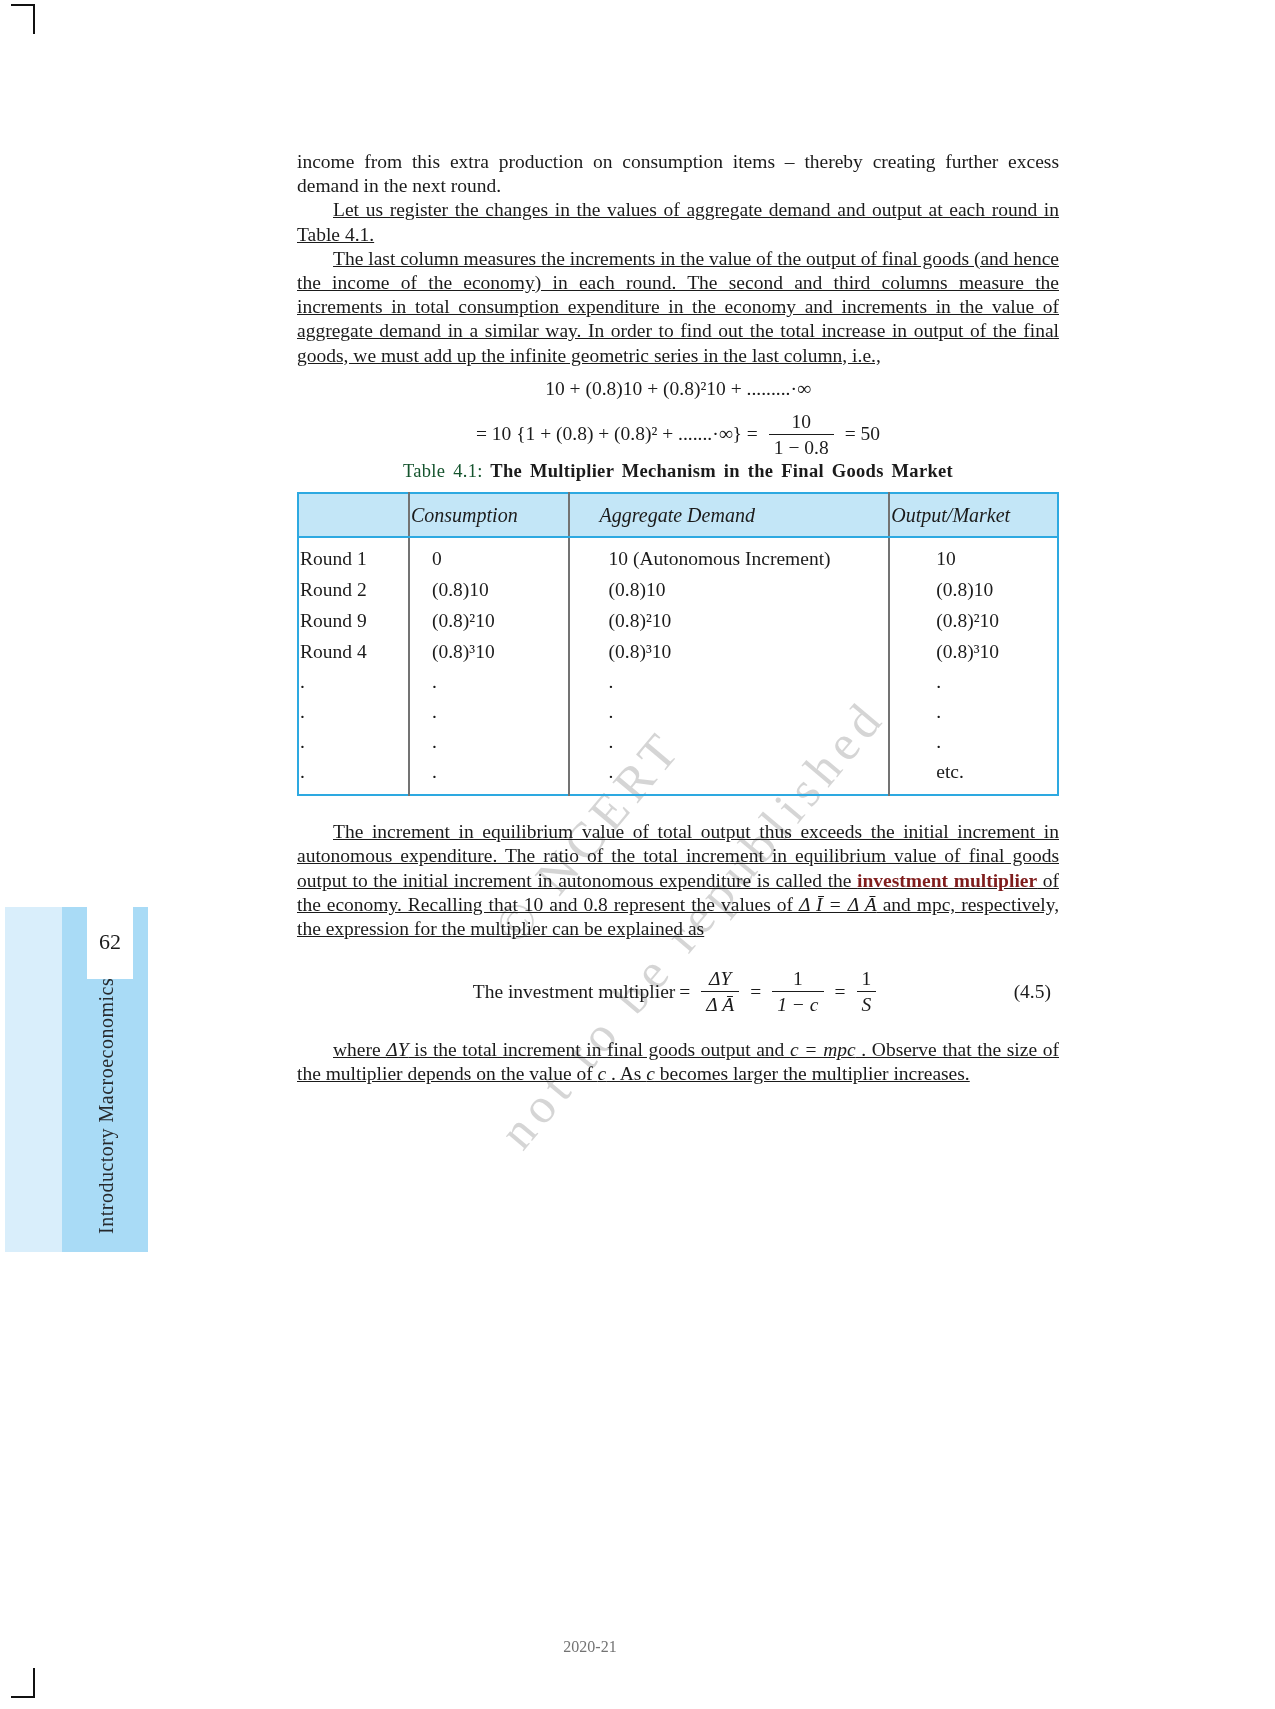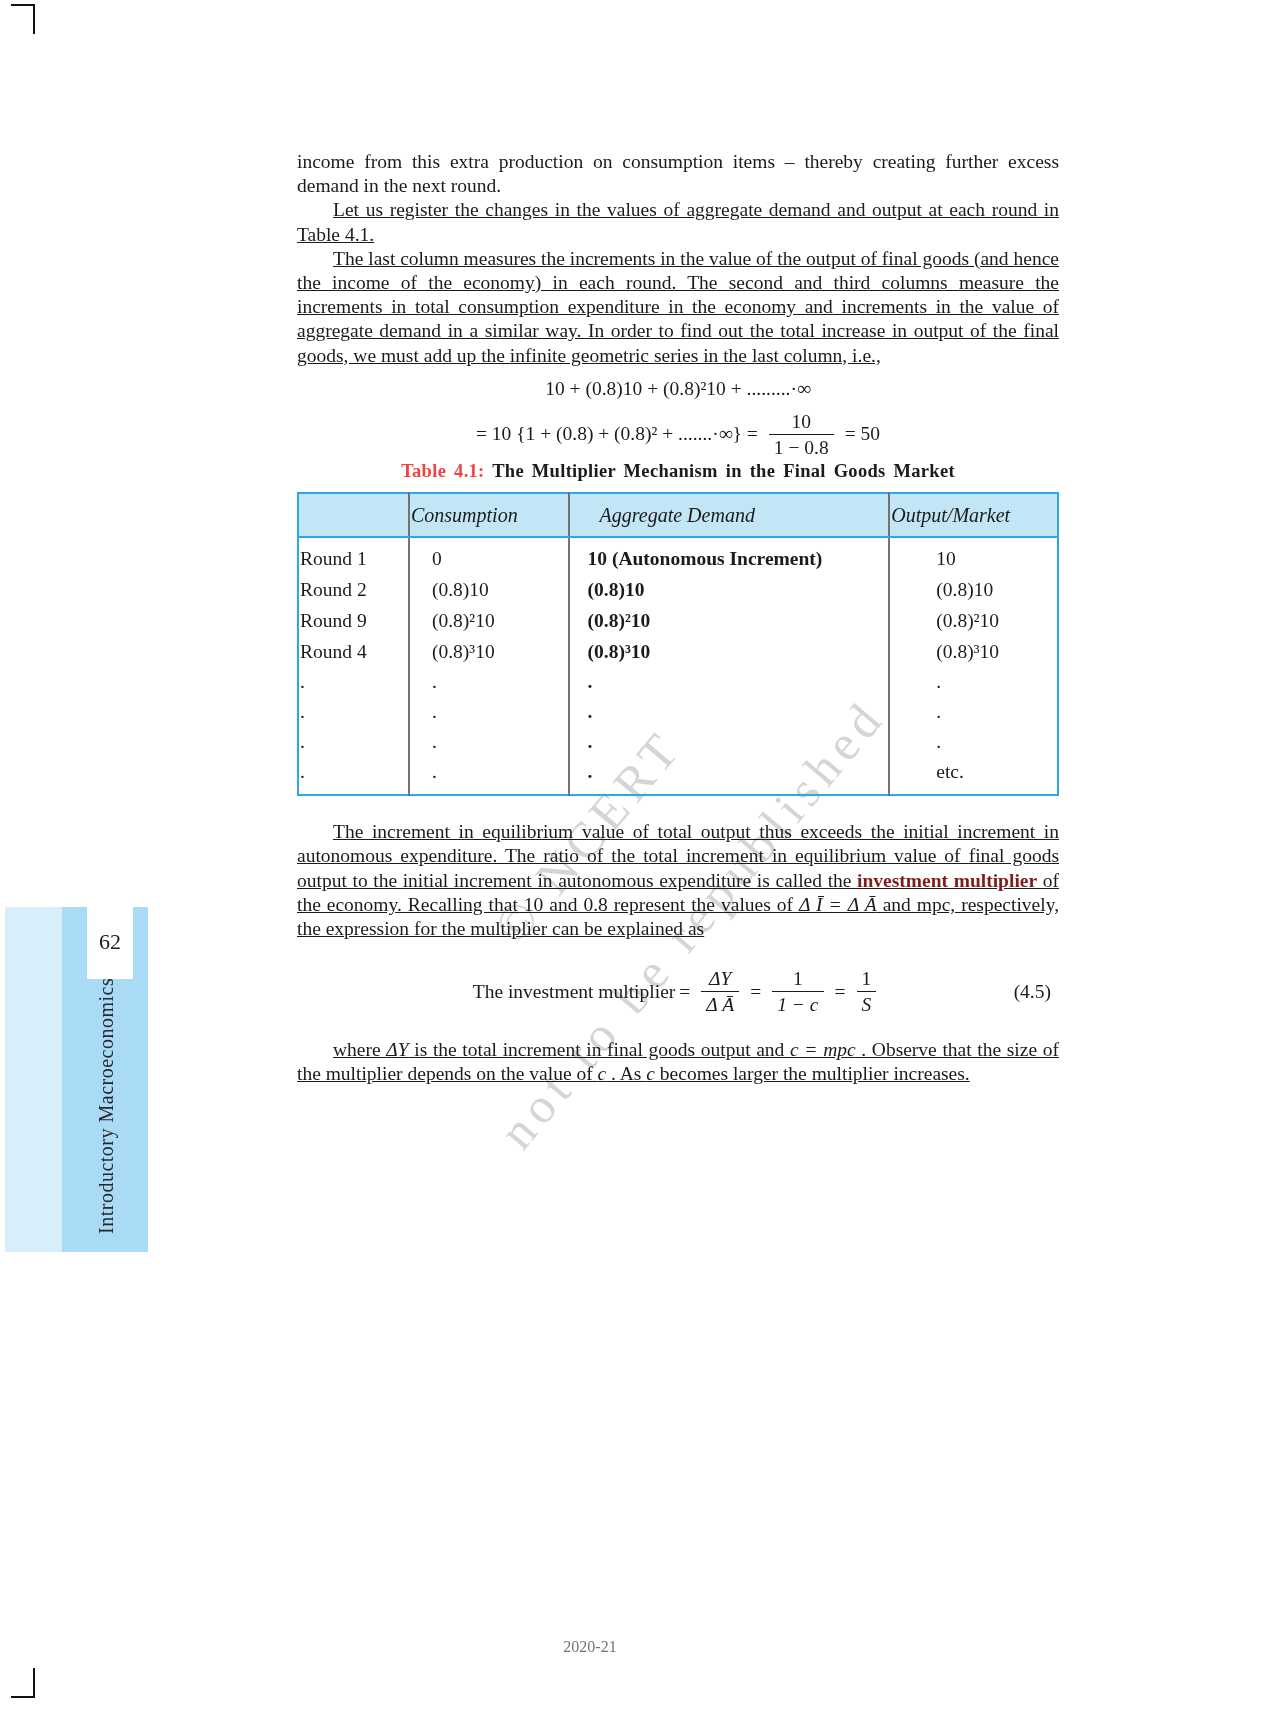--- a/index.html
+++ b/index.html
@@ -46,38 +46,38 @@
   .eq-line{display:flex;justify-content:center;align-items:center;margin-top:9px;text-align:center;}
   .frac{display:inline-block;text-align:center;vertical-align:middle;margin:0 7px;line-height:23px;}
   .frac .num{display:block;border-bottom:1.6px solid #1b1b1b;padding:0 5px 1px;}
   .frac .den{display:block;padding:1px 5px 0;}
   .eq45{position:relative;margin:26px 8px 22px;display:flex;justify-content:center;align-items:center;}
   .eq45 .eqnum{position:absolute;right:0;top:50%;transform:translateY(-50%);}
   .eqgap{margin:0 4px;}
   
   .tbl-caption{margin-top:26px;text-align:center;font-weight:bold;font-size:18.5px;
     letter-spacing:0.3px;word-spacing:3px;text-indent:0;}
-  .cap-label{color:#ef4444;font-weight:bold;}
+  .cap-label{color:#14532d;font-weight:normal;}
   table.mult{width:100%;border-collapse:collapse;margin-top:9px;
     border:2px solid #2da9e1;font-size:19.5px;}
   table.mult th{
     background:#c3e6f7;font-style:italic;font-weight:normal;font-size:20px;
     height:40px;border-bottom:2px solid #2da9e1;
   }
   table.mult td,table.mult th{border-left:2px solid #737373;text-align:left;}
   table.mult td:first-child,table.mult th:first-child{border-left:none;}
   table.mult col.c0{width:14.6%;}
   table.mult col.c1{width:21.0%;}
   table.mult col.c2{width:42.2%;}
   table.mult col.c3{width:22.2%;}
   th.hc1,th.hc3{text-align:center;}
   th.hc2{text-align:left;padding-left:30px;}
   td.c0{}
   td.c1{padding-left:22px;}
-  td.c2{padding-left:18px;font-weight:bold;}
+  td.c2{padding-left:39px;}
   td.c3{padding-left:46px;}
   tr.r-data td{height:29px;padding-top:1px;padding-bottom:1px;}
   tr.r-first td{padding-top:6px;}
   tr.r-dots td{height:28px;}
   tr.r-last td{padding-bottom:8px;}
   
   .footer{position:absolute;left:505px;top:1638px;width:170px;text-align:center;
     font-size:16px;color:#737373;z-index:1;}
 </style>
 </head>

